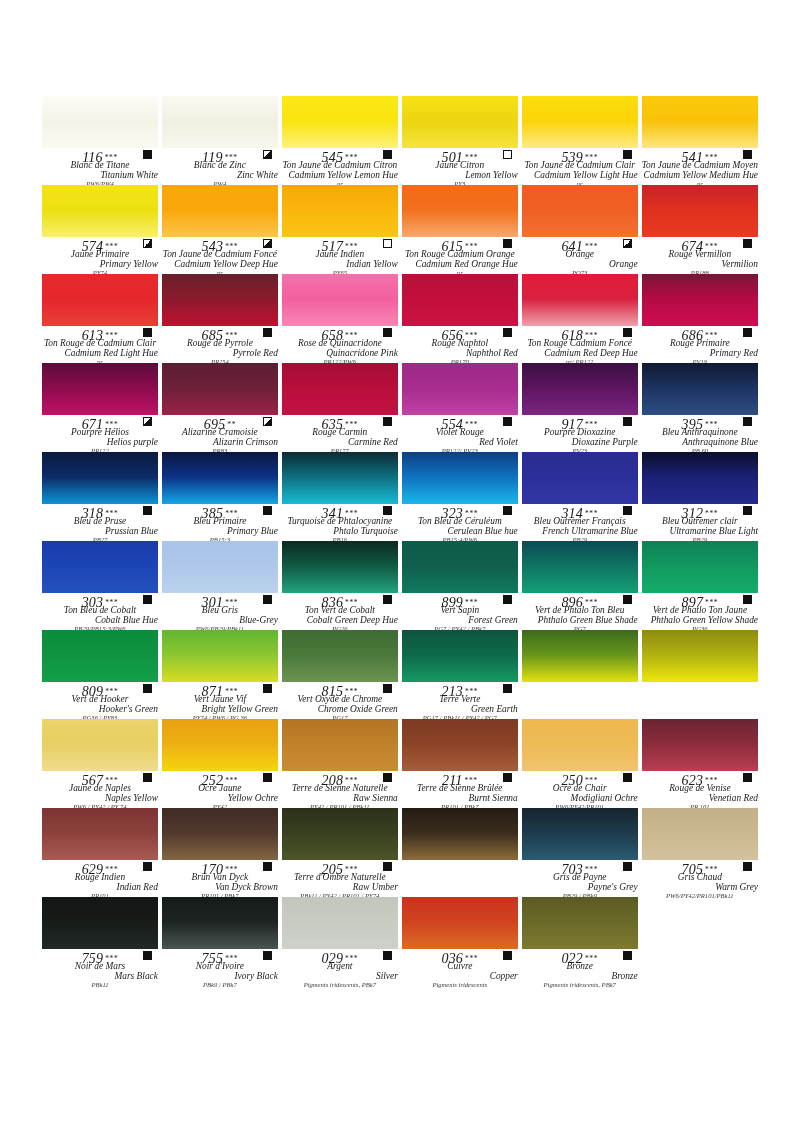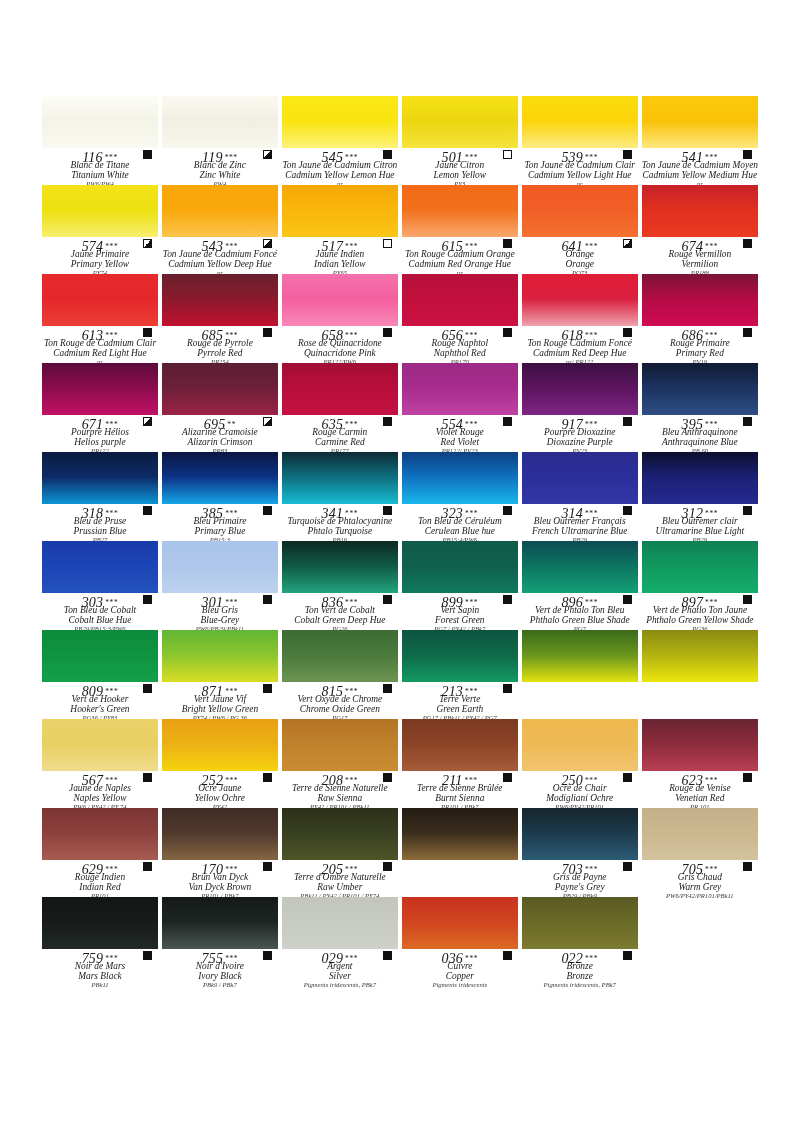--- a/index.html
+++ b/index.html
@@ -9,21 +9,21 @@
   .swatch-cell{position:relative;box-sizing:border-box;padding:0 2px;height:89px;}
   .chip{height:52px;width:100%;position:relative;}
   .meta{position:relative;margin-top:1px;text-align:center;line-height:1.02;}
   .codeline{display:block;position:relative;height:12px;}
   .code{font-style:italic;font-size:14px;letter-spacing:.2px;}
   .stars{font-size:7.5px;letter-spacing:.6px;vertical-align:2px;margin-left:2px;}
   .opacity-box{position:absolute;right:6px;top:1px;width:9px;height:9px;border:1px solid #111;box-sizing:border-box;background:#fff;}
   .opacity-box.opaque{background:#111;}
   .opacity-box.semi{background:linear-gradient(135deg,#fff 0%,#fff 50%,#111 50%,#111 100%);}
   .name-fr{display:block;font-style:italic;font-size:9.4px;white-space:nowrap;}
-  .name-en{display:block;font-style:italic;font-size:9.4px;white-space:nowrap;}
+  .name-en{display:block;font-style:italic;font-size:9.4px;white-space:nowrap;text-align:right;}
   .pigment{display:block;font-style:italic;font-size:6.6px;color:#3a3a3a;margin-top:.5px;white-space:nowrap;}
 </style>
 </head>
 <body>
 
 <div id="sheet">
   <div class="grid" id="grid">
       <div class="swatch-cell">
         <div class="chip" style="background: linear-gradient(rgb(253, 253, 247) 0%, rgb(244, 243, 231) 48%, rgb(251, 250, 242) 100%);"></div>
         <div class="meta">

